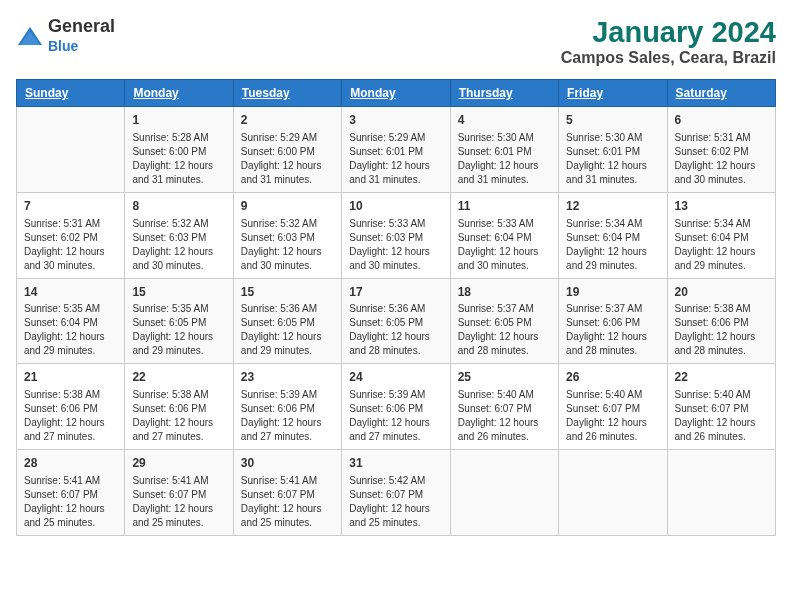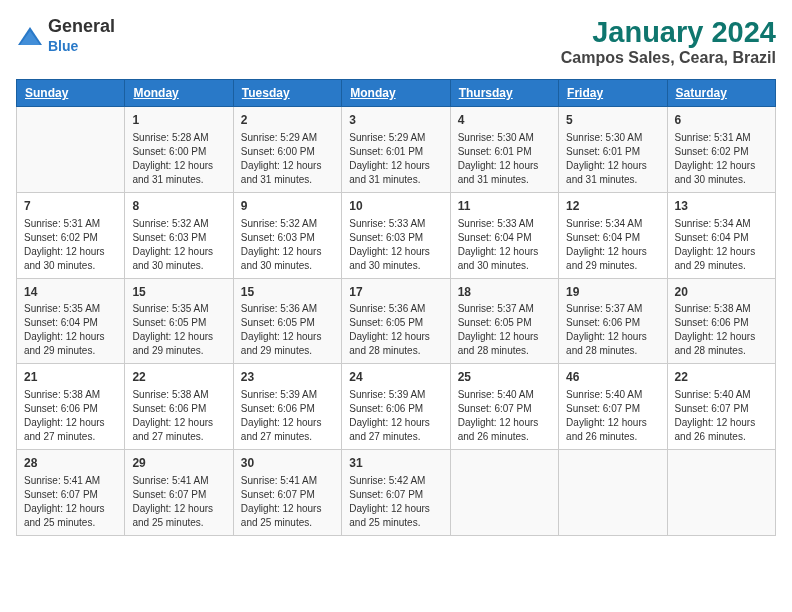--- a/index.html
+++ b/index.html
@@ -222,21 +222,21 @@
         </td>
         <td>
           <span class="day-num">24</span>
           <div class="day-info">Sunrise: 5:39 AM<br>Sunset: 6:06 PM<br>Daylight: 12 hours<br>and 27 minutes.</div>
         </td>
         <td>
           <span class="day-num">25</span>
           <div class="day-info">Sunrise: 5:40 AM<br>Sunset: 6:07 PM<br>Daylight: 12 hours<br>and 26 minutes.</div>
         </td>
         <td>
-          <span class="day-num">46</span>
+          <span class="day-num">26</span>
           <div class="day-info">Sunrise: 5:40 AM<br>Sunset: 6:07 PM<br>Daylight: 12 hours<br>and 26 minutes.</div>
         </td>
         <td>
           <span class="day-num">22</span>
           <div class="day-info">Sunrise: 5:40 AM<br>Sunset: 6:07 PM<br>Daylight: 12 hours<br>and 26 minutes.</div>
         </td>
       </tr>
       <tr>
         <td>
           <span class="day-num">28</span>

